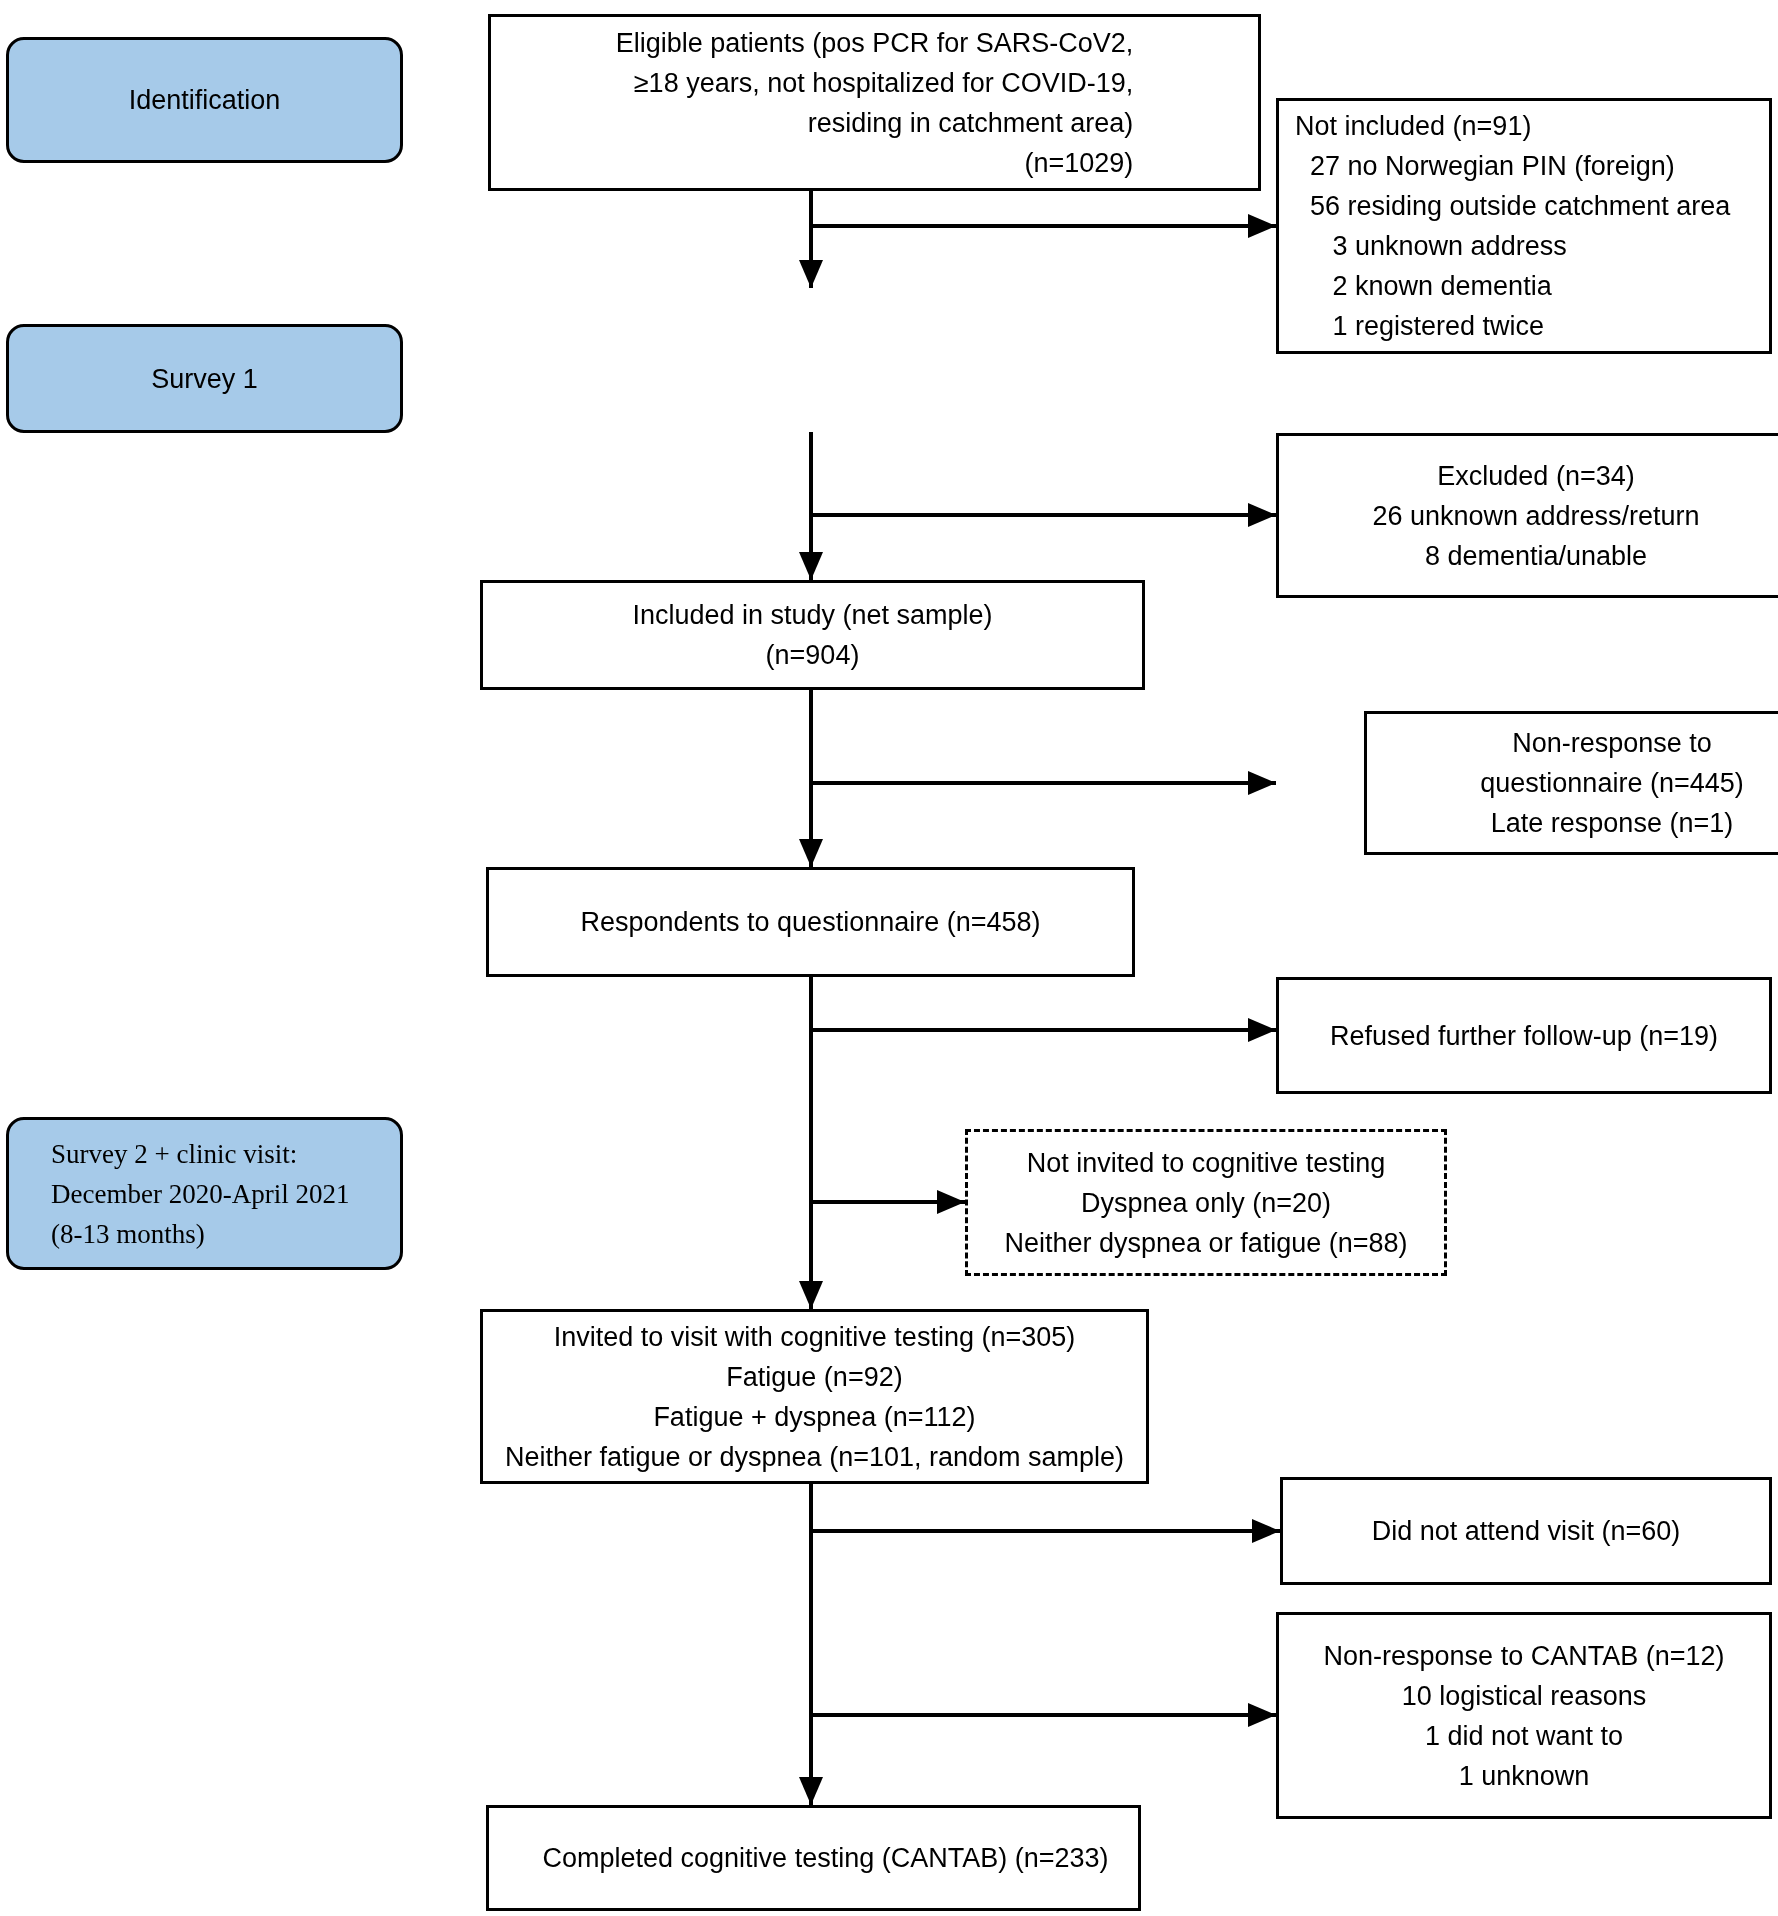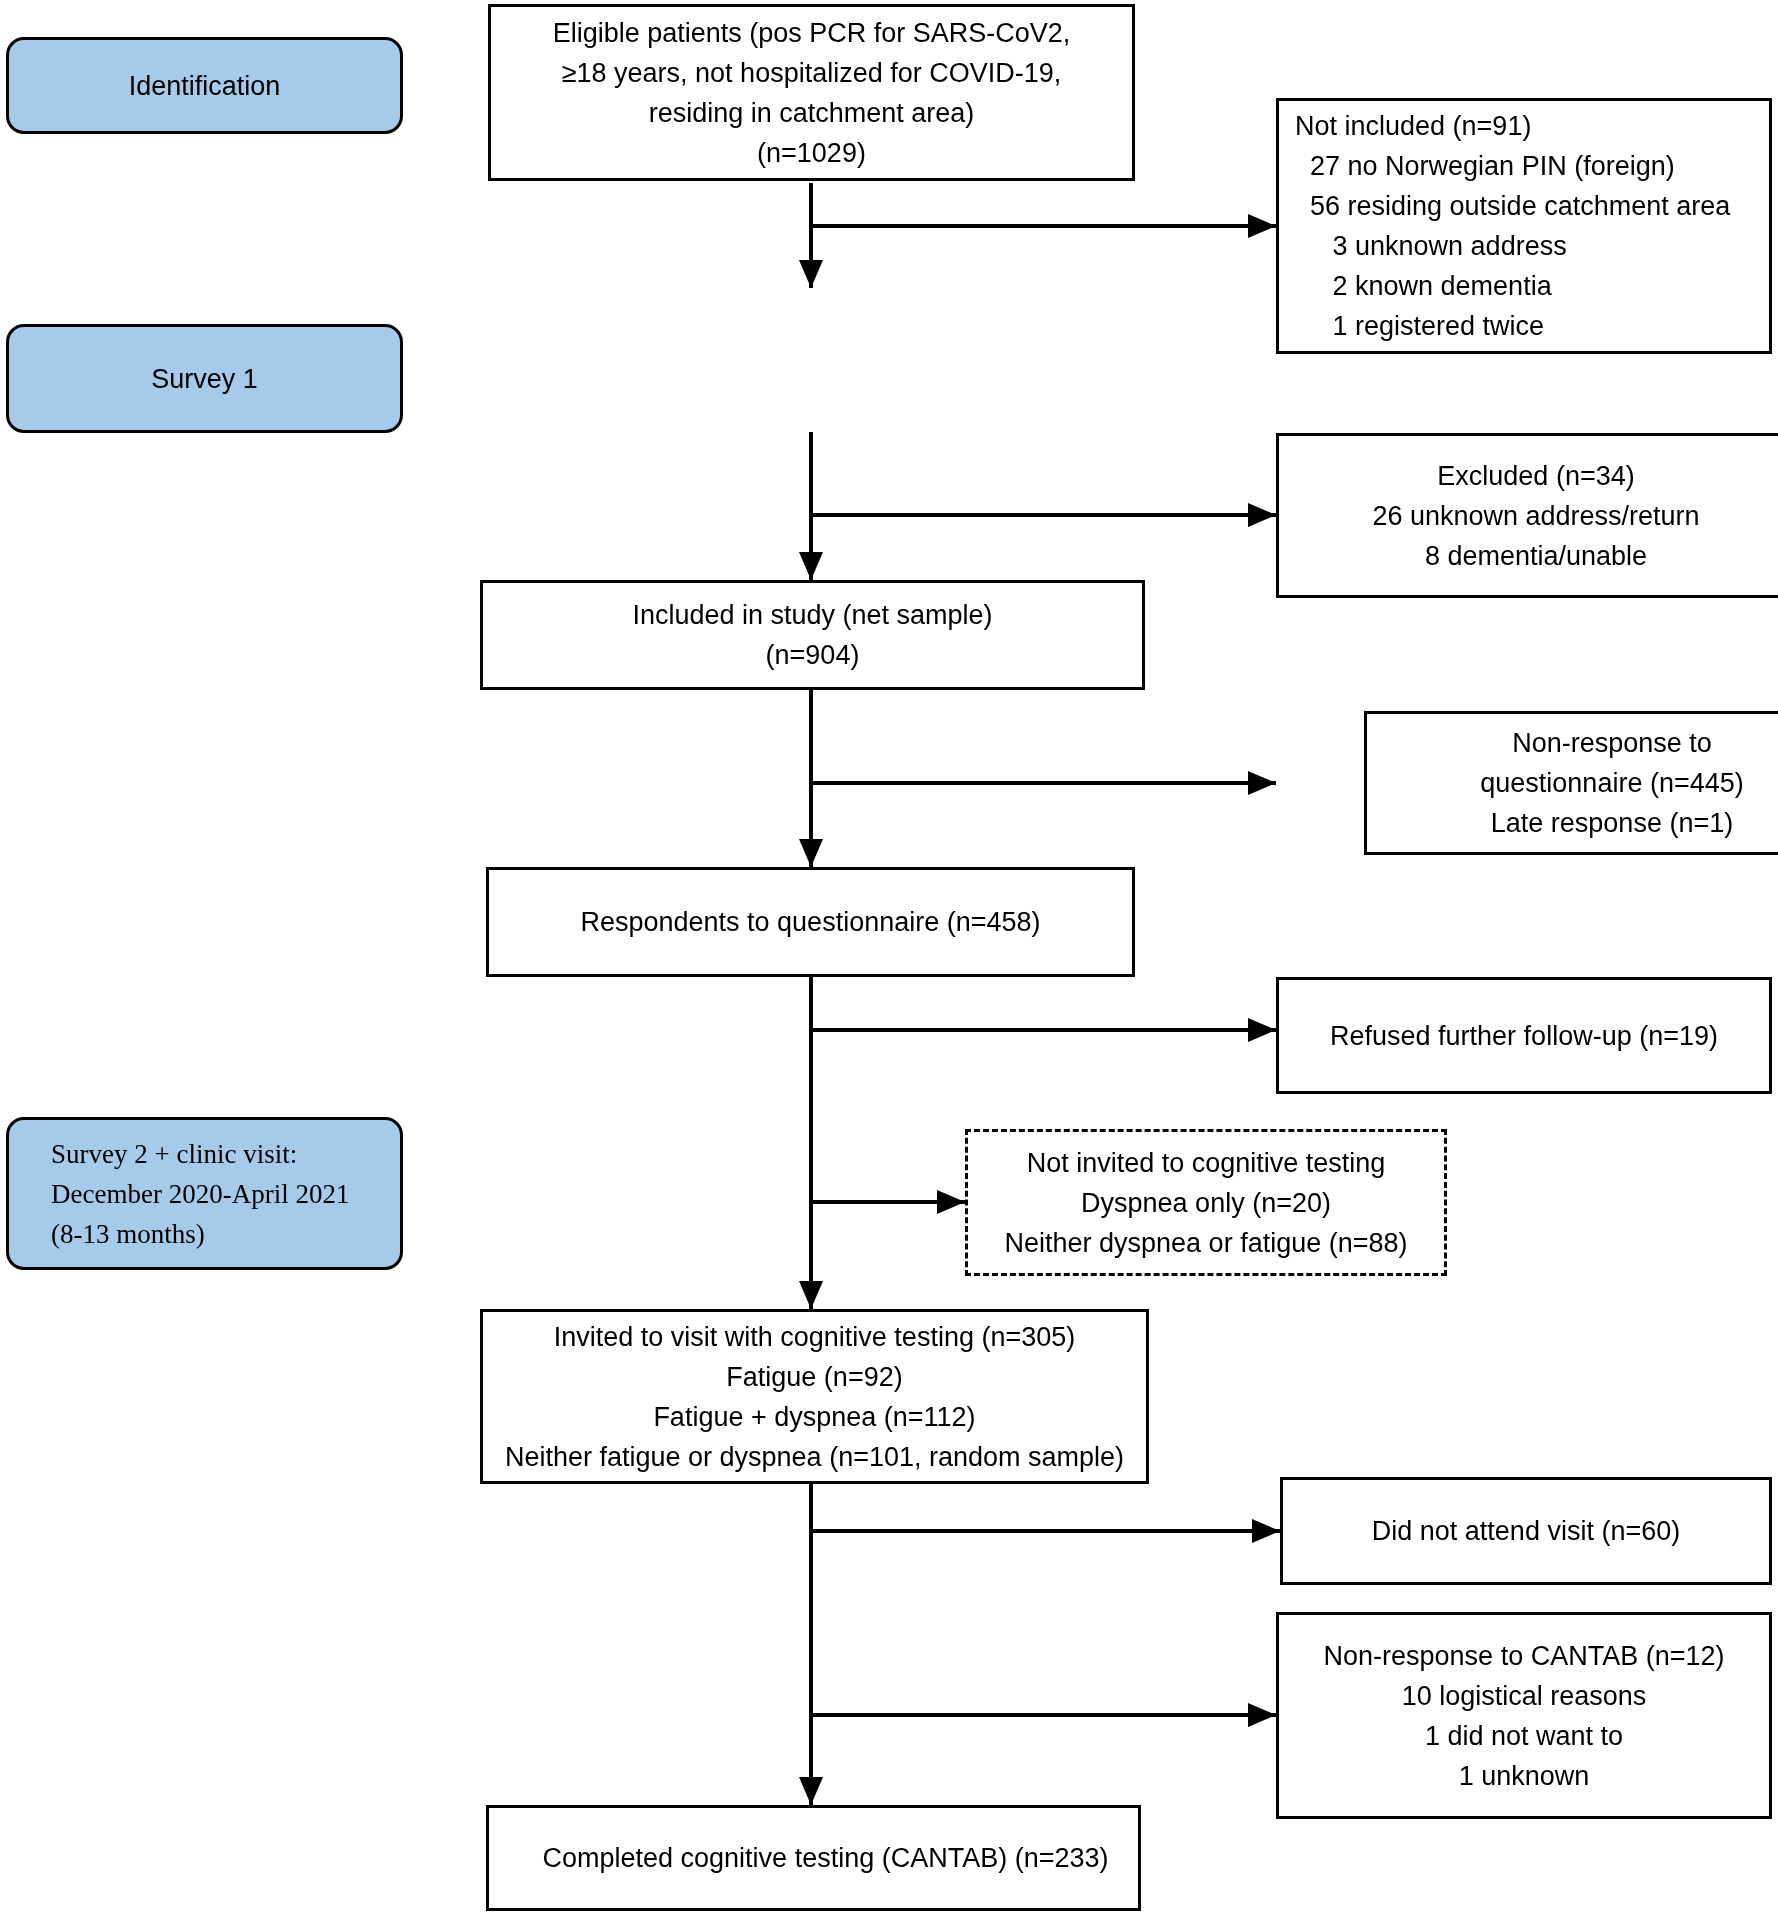--- a/index.html
+++ b/index.html
@@ -81,29 +81,29 @@
 
     <line x1="811" y1="226" x2="1276" y2="226" marker-end="url(#arrowhead)"></line>
     <line x1="811" y1="515" x2="1276" y2="515" marker-end="url(#arrowhead)"></line>
     <line x1="811" y1="783" x2="1276" y2="783" marker-end="url(#arrowhead)"></line>
     <line x1="811" y1="1030" x2="1276" y2="1030" marker-end="url(#arrowhead)"></line>
     <line x1="811" y1="1202" x2="965" y2="1202" marker-end="url(#arrowhead)"></line>
     <line x1="811" y1="1531" x2="1280" y2="1531" marker-end="url(#arrowhead)"></line>
     <line x1="811" y1="1715" x2="1276" y2="1715" marker-end="url(#arrowhead)"></line>
   </svg>
 
-  <div class="stage" style="left:6px; top:37px; width:397px; height:97px;">Identification</div>
+  <div class="stage" style="left:6px; top:37px; width:397px; height:126px;">Identification</div>
 
   <div class="stage" style="left:6px; top:324px; width:397px; height:109px;">Survey 1</div>
 
   <div class="stage left-align" style="left:6px; top:1117px; width:397px; height:153px;font-family:Liberation Serif, serif;">Survey 2 + clinic visit:
 December 2020-April 2021
 (8-13 months)</div>
 
-  <div class="box" style="left:488px; top:4px; width:647px; height:177px;">Eligible patients (pos PCR for SARS-CoV2,
+  <div class="box" style="left:488px; top:14px; width:773px; height:177px;text-align:right;">Eligible patients (pos PCR for SARS-CoV2,
 ≥18 years, not hospitalized for COVID-19,
 residing in catchment area)
 (n=1029)</div>
 
 
   <div class="box" style="left:480px; top:580px; width:665px; height:110px;">Included in study (net sample)
 (n=904)</div>
 
   <div class="box" style="left:486px; top:867px; width:649px; height:110px;">Respondents to questionnaire (n=458)</div>
 

